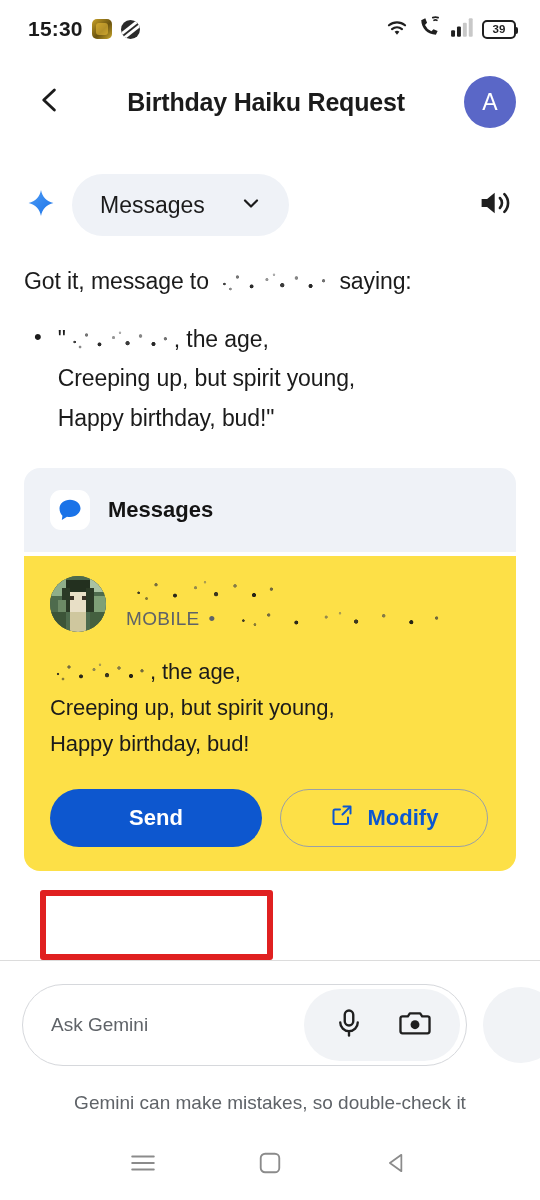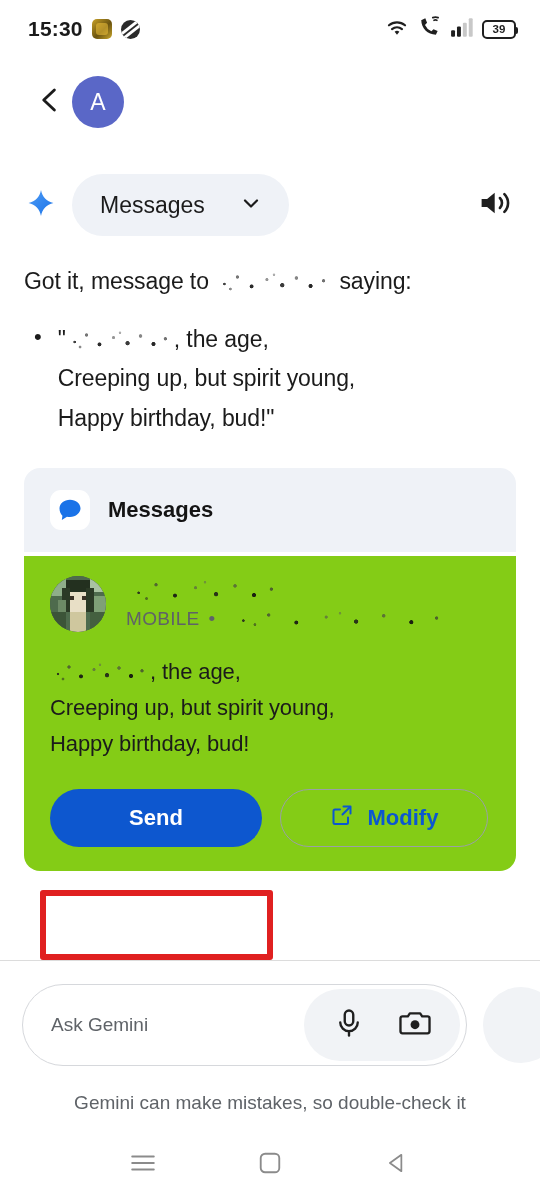--- a/index.html
+++ b/index.html
@@ -114,21 +114,21 @@
   .card-head {
     background: #eff2f7; height: 84px; display: flex; align-items: center;
     padding: 0 26px; gap: 18px;
   }
   .msg-app-icon {
     width: 40px; height: 40px; border-radius: 11px; background: #ffffff;
     display: flex; align-items: center; justify-content: center;
   }
   .card-head-label { font-size: 22px; font-weight: 700; color: #141414; }
 
-  .card-body { background: #84cc16; margin-top: 4px; padding: 20px 40px 0 26px; }
+  .card-body { background: #fde047; margin-top: 4px; padding: 20px 40px 0 26px; }
   .contact-row { display: flex; align-items: center; gap: 20px; }
   .contact-ava {
     width: 56px; height: 56px; border-radius: 50%; flex: 0 0 auto; overflow: hidden;
     background: #3d5640; position: relative;
   }
   .contact-meta { display: flex; flex-direction: column; gap: 6px; min-width: 0; }
   .contact-name-red { height: 23px; width: 158px; }
   .contact-sub { display: flex; align-items: center; gap: 9px; }
   .mobile { font-size: 19px; color: #5f6368; letter-spacing: .3px; }
   .phone-red { height: 16px; width: 230px; }
@@ -229,20 +229,21 @@
   </div>
 
   <div class="appbar">
     <div class="back-btn">
       <span>
         <svg width="30" height="30" viewBox="0 0 24 24">
             <path d="M15.5 4L7 12l8.5 8" stroke="#1b1b1b" stroke-width="2.3" fill="none" stroke-linecap="round" stroke-linejoin="round"></path>
           </svg>
       </span>
     </div>
+    <div class="app-title">Birthday Haiku Request</div>
     <div class="avatar">
       <span>A</span>
     </div>
   </div>
 
   <div class="content">
 
     <div class="chiprow">
       <span class="spark">
         <svg width="34" height="34" viewBox="0 0 24 24">

